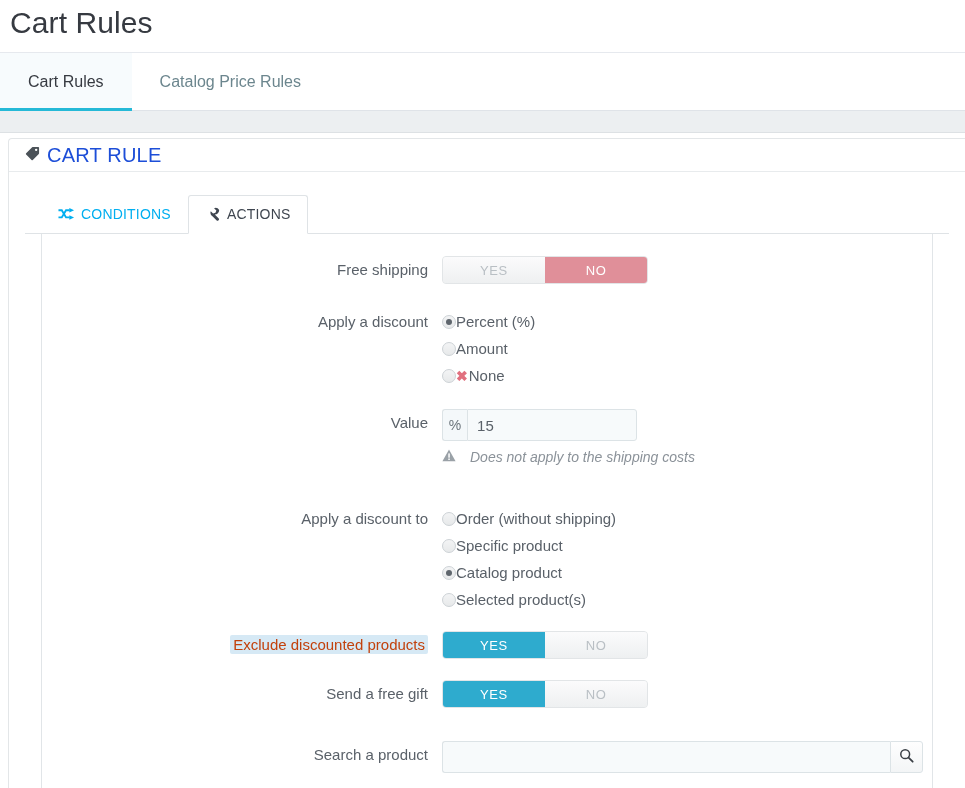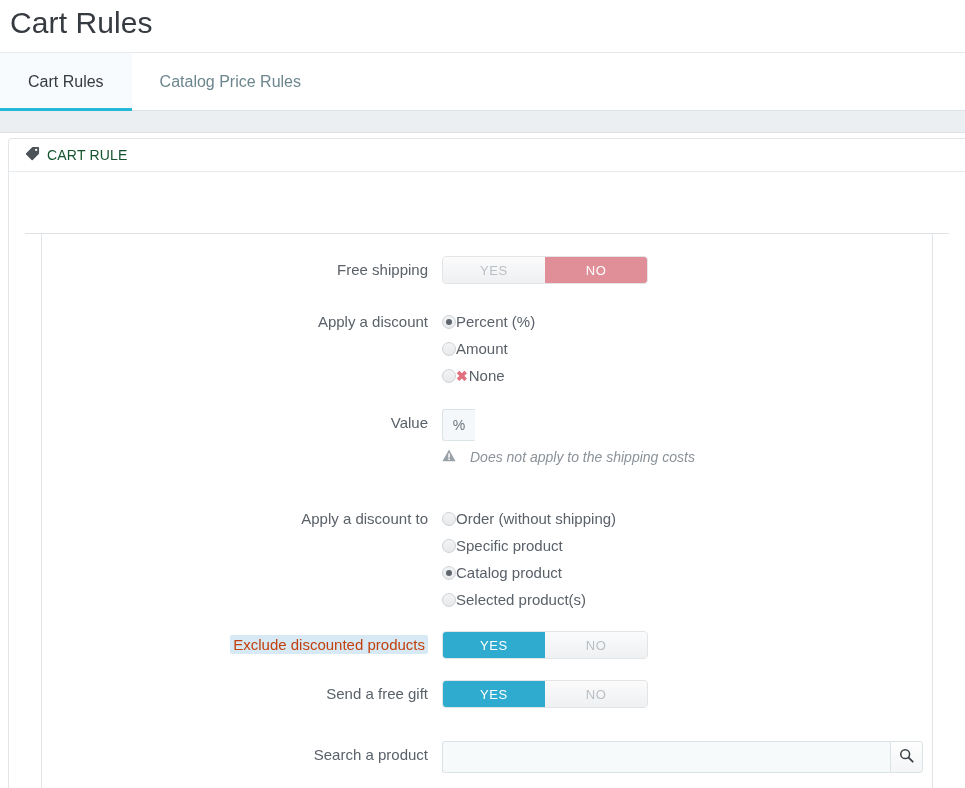--- a/index.html
+++ b/index.html
@@ -81,21 +81,21 @@
     height: 33px;
     padding: 0 16px;
     display: flex;
     align-items: center;
     gap: 7px;
     border-bottom: 1px solid #e8ebed;
     color: #4b5258;
     font-size: 14px;
     letter-spacing: .2px;
   }
-  .panel-heading .ttl { font-size: 14px; color: #14532d; }
+  .panel-heading .ttl { font-size: 20px; color: #1d4ed8; }
 
   .panel-body { padding: 20px 16px 0 16px; }
 
   
   .inner-tabs {
     display: flex;
     align-items: flex-end;
     height: 42px;
     border-bottom: 1px solid #dfe3e6;
     padding-left: 16px;
@@ -304,21 +304,40 @@
       </svg>
     </span>
     <span class="ttl">CART RULE</span>
   </header>
 
   <div class="panel-body">
 
     <div class="inner-tabs">
 
 
-
+      <div class="inner-tab">
+        <span class="ico">
+          <svg width="17" height="14" viewBox="0 0 18 14" aria-hidden="true">
+            <path d="M0.5 3 L4 3 L8.5 10.6 L12.4 10.6" stroke="#00aff0" stroke-width="2" fill="none"></path>
+            <path d="M0.5 10.6 L4 10.6 L8.5 3 L12.4 3" stroke="#00aff0" stroke-width="2" fill="none"></path>
+            <path d="M12 0.6 L17 3 L12 5.4 Z" fill="#00aff0"></path>
+            <path d="M12 8.2 L17 10.6 L12 13 Z" fill="#00aff0"></path>
+          </svg>
+        </span>
+        <span>CONDITIONS</span>
+      </div>
+
+      <div class="inner-tab active">
+        <span class="ico">
+          <svg width="16" height="15" viewBox="0 0 16 16" aria-hidden="true">
+            <path d="M14.6 3.3 A4.6 4.6 0 0 0 9.1 1.2 L11.6 3.7 L10.6 6.1 L8.1 7 L5.6 4.5 A4.6 4.6 0 0 0 7.7 10.1 L11.7 14.1 A1.5 1.5 0 0 0 13.9 11.9 L9.9 7.9 A4.6 4.6 0 0 0 14.6 3.3 Z" fill="#3f4650"></path>
+          </svg>
+        </span>
+        <span>ACTIONS</span>
+      </div>
 
     </div>
 
     <div class="form-box">
 
       <div class="form-row">
         <div class="form-label">Free shipping</div>
         <div class="form-field">
           <div class="switch">
             <span>YES</span>
@@ -348,20 +367,21 @@
         </div>
       </div>
 
       <div style="height:4px"></div>
 
       <div class="form-row">
         <div class="form-label">Value</div>
         <div class="form-field">
           <div class="input-group">
             <span class="input-addon">%</span>
+            <input type="text" value="15" style="">
           </div>
           <div class="helper">
             <span>
               <svg width="14" height="13" viewBox="0 0 14 13" aria-hidden="true">
                 <path d="M7 0.6 L13.6 12.3 L0.4 12.3 Z" fill="#9aa1a7"></path>
                 <rect x="6.3" y="4.4" width="1.5" height="4.3" fill="#ffffff"></rect>
                 <rect x="6.3" y="9.5" width="1.5" height="1.5" fill="#ffffff"></rect>
               </svg>
             </span>
             <span>Does not apply to the shipping costs</span>

